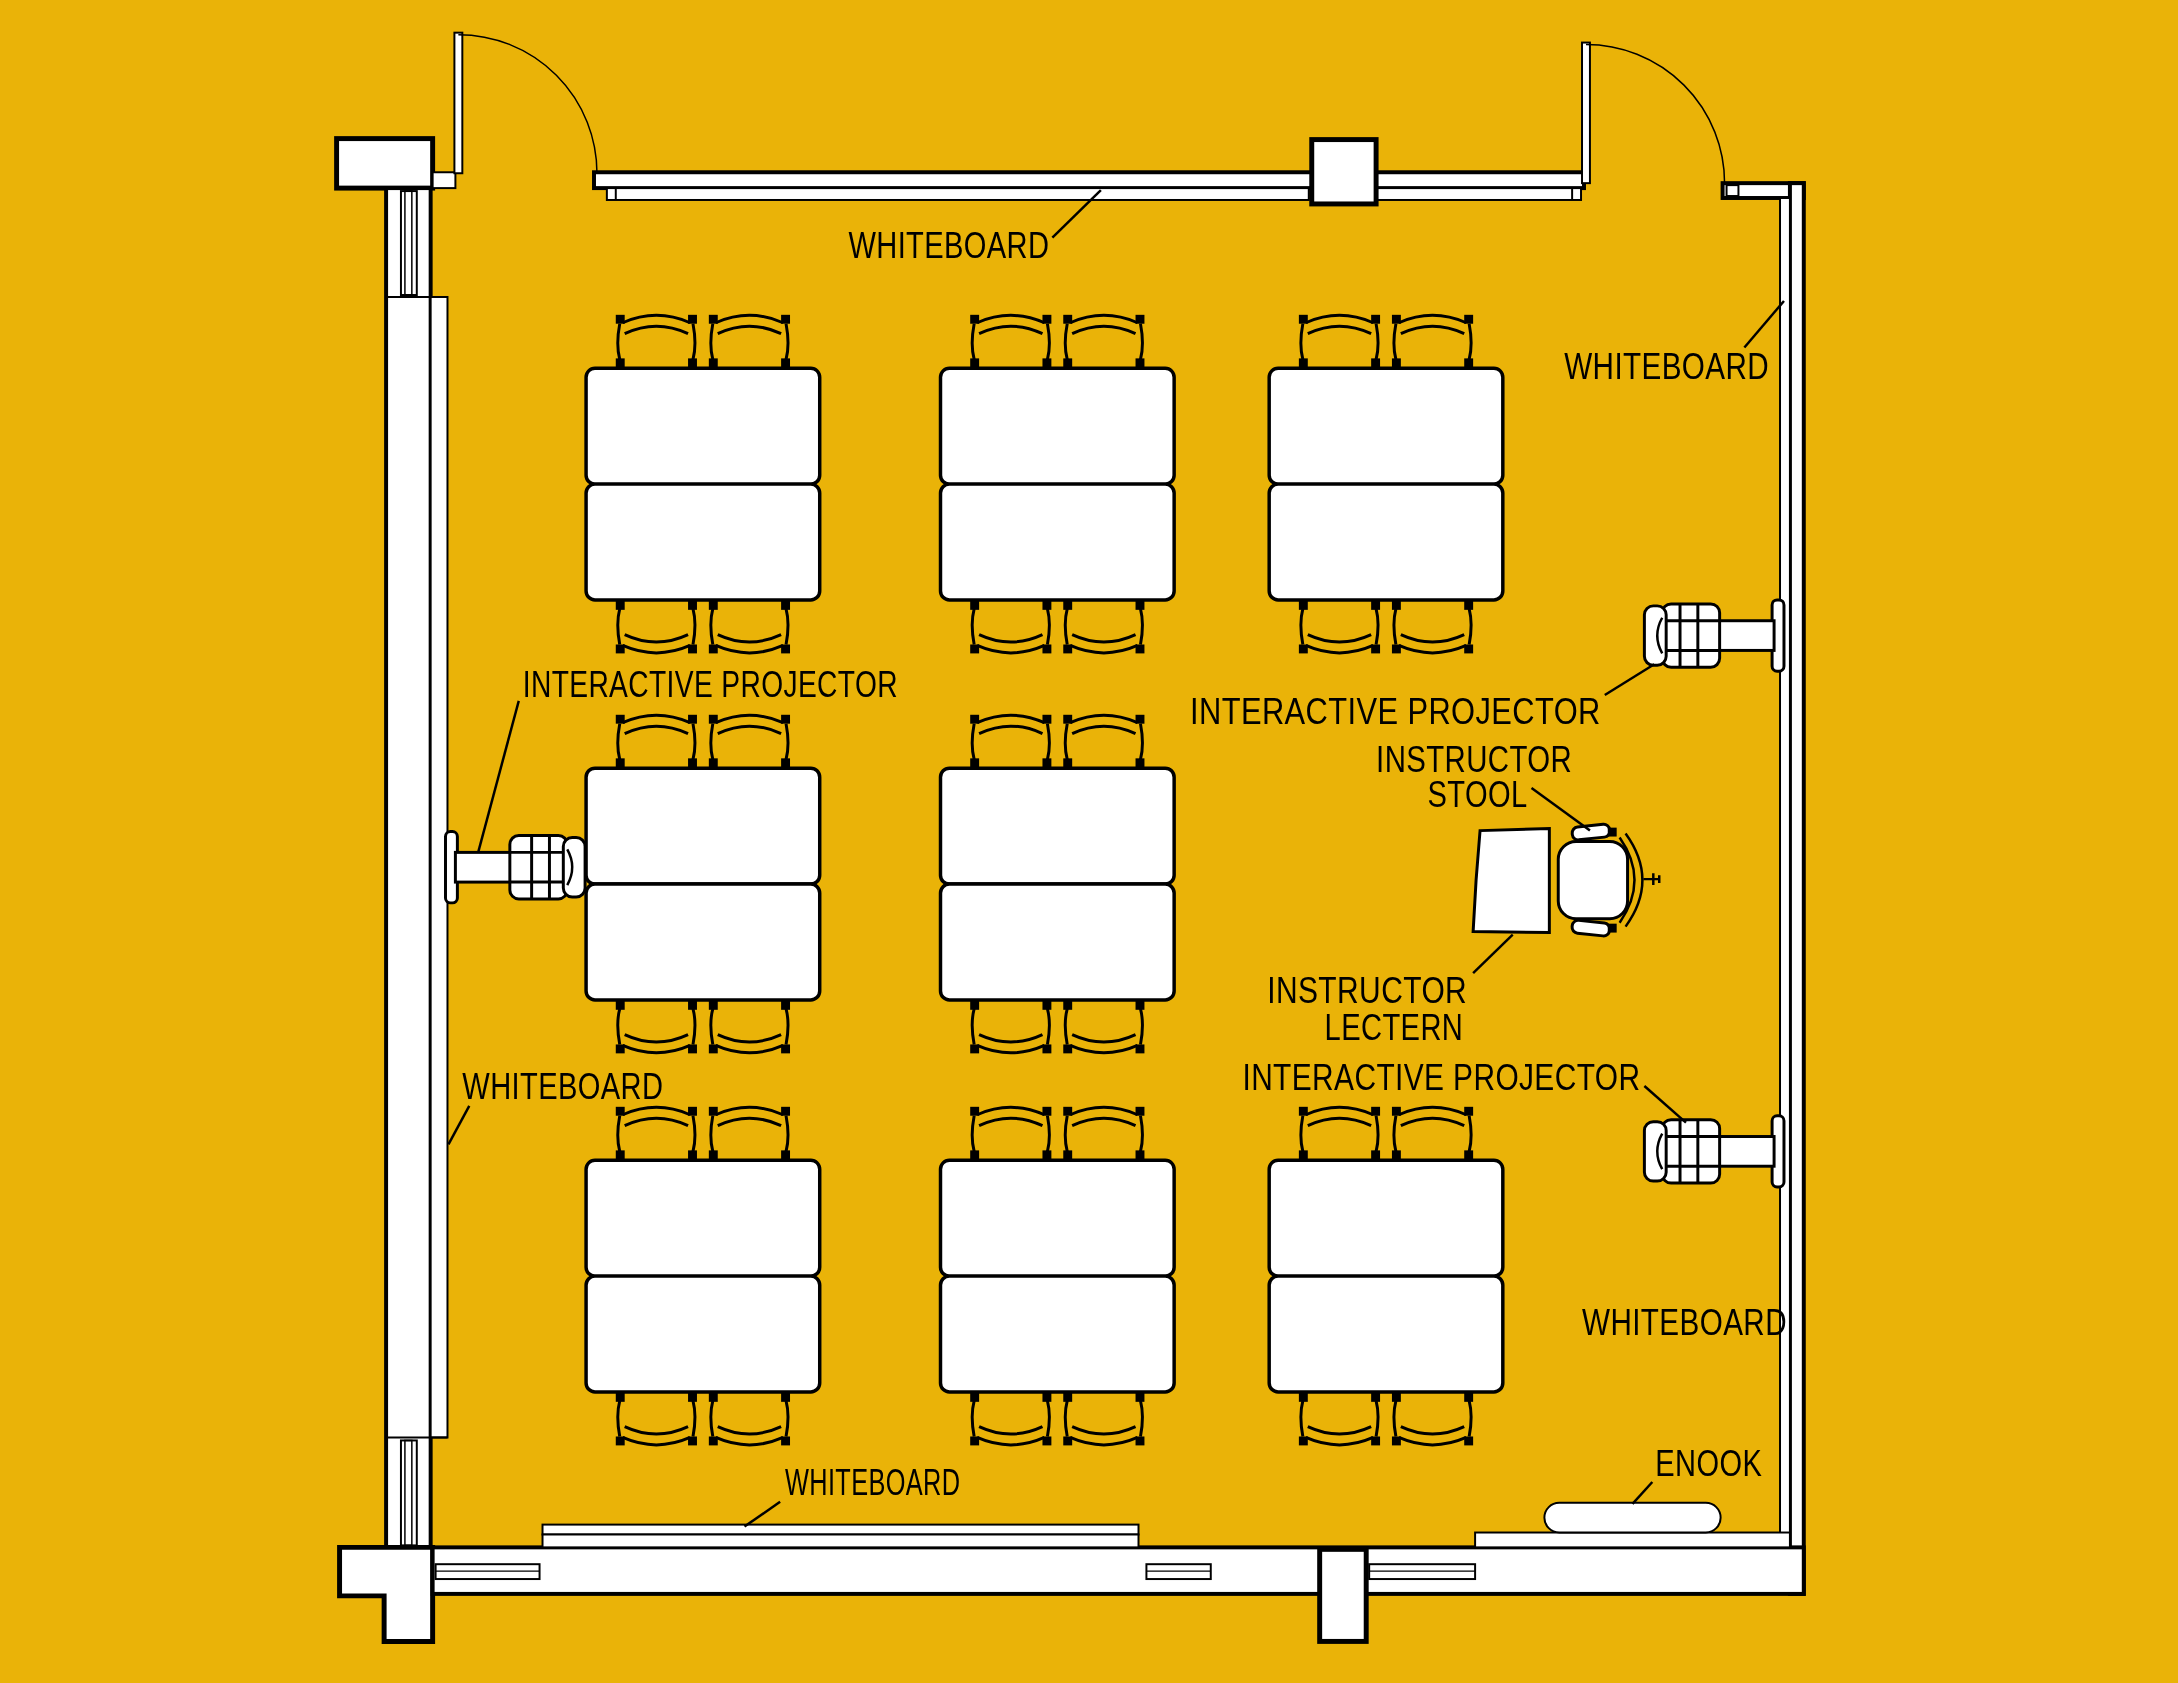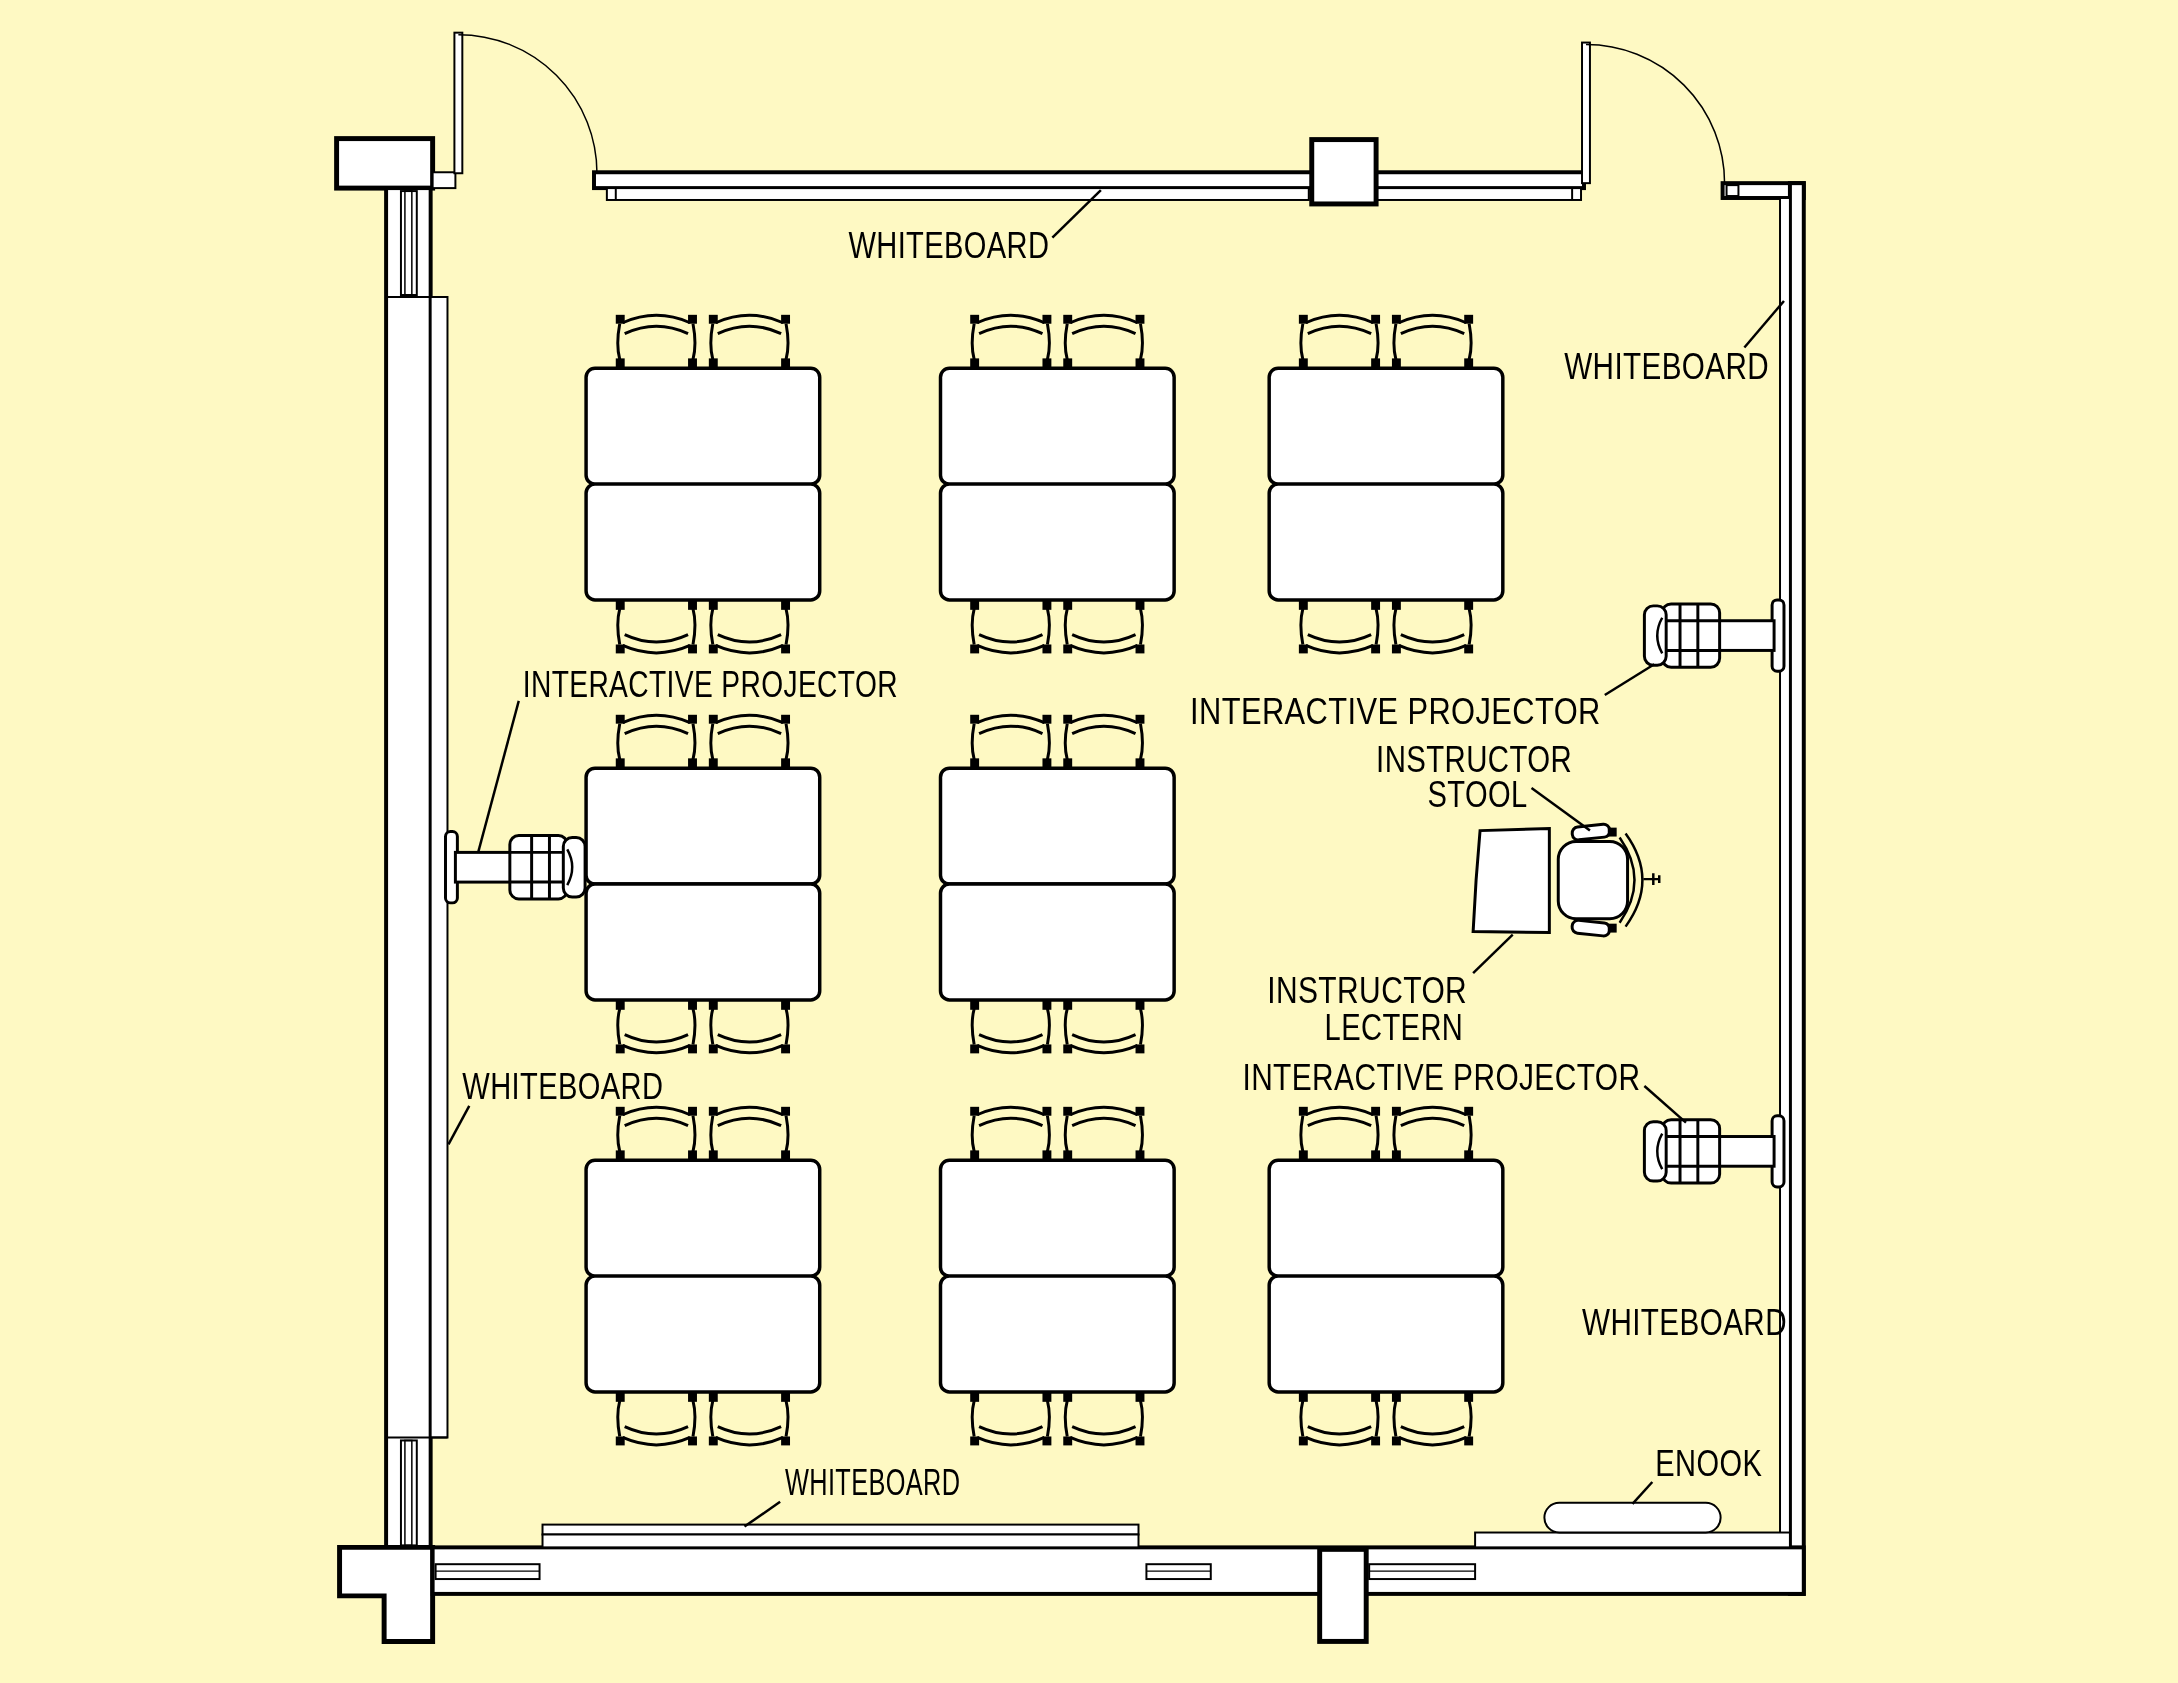--- a/index.html
+++ b/index.html
@@ -1,16 +1,16 @@
 <!DOCTYPE html>
 <html><head>
 <meta charset="utf-8">
 <style>
   html,body{margin:0;padding:0;background:#fff;}
-  .page{position:relative;width:2178px;height:1683px;background:#fef9c3;font-family:"Liberation Sans",sans-serif;}
+  .page{position:relative;width:2178px;height:1683px;background:#eab308;font-family:"Liberation Sans",sans-serif;}
   svg{display:block;}
   svg text{font-family:"Liberation Sans",sans-serif;font-size:38px;fill:#000;letter-spacing:.5px;}
   .ln{stroke:#000;fill:none;}
   .wall{stroke:#000;stroke-width:4;fill:#fff;}
   .wall-thick{stroke:#000;stroke-width:5;fill:#fff;}
   .thin{stroke:#000;stroke-width:2;fill:#fff;}
   .leader{stroke:#000;stroke-width:2.5;fill:none;}
   .furn{stroke:#000;stroke-width:3;fill:#fff;}
 </style>
 </head>

